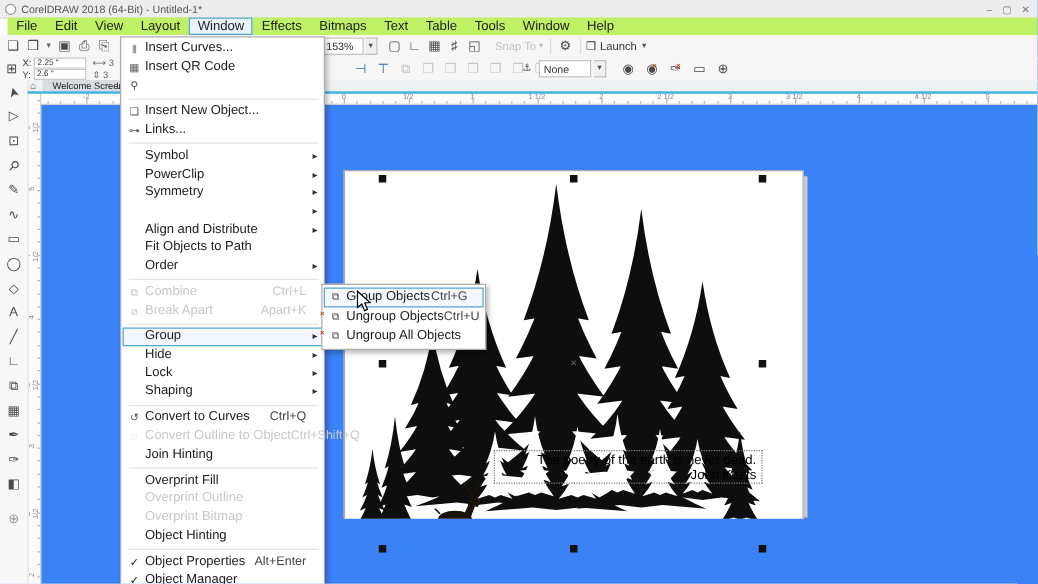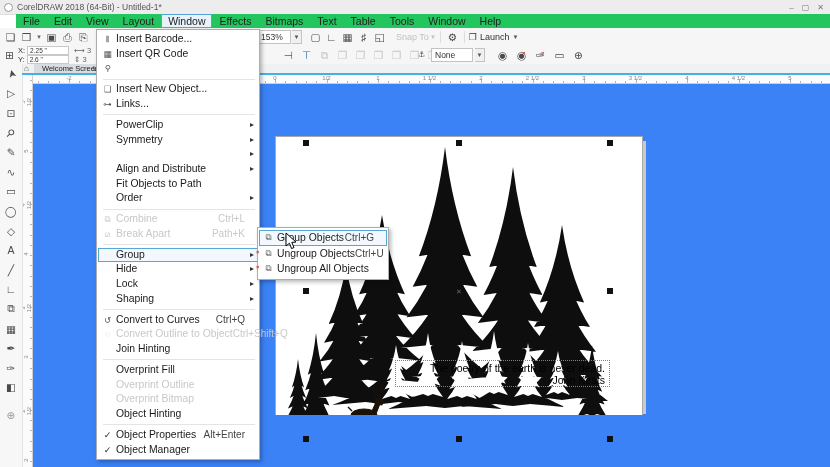--- a/index.html
+++ b/index.html
@@ -5,21 +5,21 @@
   html,body{margin:0;padding:0}
   body{width:830px;height:467px;position:relative;overflow:hidden;background:#fff;
        font-family:"Liberation Sans","DejaVu Sans",sans-serif;color:#222;-webkit-font-smoothing:antialiased}
   .abs{position:absolute}
   
   .titlebar{top:0;left:0;right:0;height:14px;background:#ededed;border-bottom:1px solid #ddd;
             display:flex;align-items:center;font-size:8.5px;color:#555;padding-left:4px}
   .app-logo{width:7px;height:7px;border:1px solid #999;border-radius:50%;margin-right:4px;background:#fff}
   .win-controls{margin-left:auto;margin-right:6px;display:flex;gap:8px;font-size:8px;color:#777}
   
-  .menubar{top:14px;left:16px;right:0;height:14px;background:#22c55e;display:flex;font-size:10.5px;color:#222}
+  .menubar{top:14px;left:6px;right:0;height:14px;background:#bef264;display:flex;font-size:10.5px;color:#222}
   .menu-btn{padding:0 7px;line-height:14px}
   .menu-btn.active{background:#e7f2fb;border:1px solid #56a3d8;line-height:12px;padding:0 6px}
   
   .toolbar1{top:28px;left:0;right:0;height:18px;background:#f6f6f6;border-bottom:1px solid #e7e7e7}
   .toolbar2{top:46px;left:0;right:0;height:18px;background:#f6f6f6;border-bottom:1px solid #dedede}
   .tgroup{position:absolute;top:0;height:18px;display:flex;align-items:center;gap:1px}
   .tbtn{min-width:15px;text-align:center;font-size:10.5px;color:#4a4a4a;line-height:18px}
   .tbtn.blue{color:#2d6da3}.tbtn.gray{color:#c7c7c7}.tbtn.tiny{font-size:7px;min-width:8px;color:#666}
   .tsep{width:1px;height:12px;background:#ddd;margin:0 3px}
   .combo{height:12px;border:1px solid #c3c3c3;background:#fff;font-size:8.5px;line-height:12px;
@@ -441,21 +441,21 @@
       </div>
     <div class="center-x" style="left:180px;top:151px">✕</div>
   </div>
   <div class="page-shadow"></div>
 </div>
 
 <div class="abs dropdown">
 
 <div class="mi">
       <span class="mi-ic"><span>⫴</span></span>
-      <span class="mi-label">Insert Barcode...</span>
+      <span class="mi-label">Insert Curves...</span>
       <span class="mi-short"></span>
       <span class="mi-arrow"></span>
     </div>
     <div class="mi">
       <span class="mi-ic"><span>▦</span></span>
       <span class="mi-label">Insert QR Code</span>
       <span class="mi-short"></span>
       <span class="mi-arrow"></span>
     </div>
     <div class="mi">
@@ -470,20 +470,26 @@
       <span class="mi-short"></span>
       <span class="mi-arrow"></span>
     </div>
     <div class="mi">
       <span class="mi-ic"><span>⊶</span></span>
       <span class="mi-label">Links...</span>
       <span class="mi-short"></span>
       <span class="mi-arrow"></span>
     </div>
     <div class="msep"></div>
+    <div class="mi submenu">
+      <span class="mi-ic"><span></span></span>
+      <span class="mi-label">Symbol</span>
+      <span class="mi-short"></span>
+      <span class="mi-arrow"></span>
+    </div>
     <div class="mi submenu">
       <span class="mi-ic"><span></span></span>
       <span class="mi-label">PowerClip</span>
       <span class="mi-short"></span>
       <span class="mi-arrow"></span>
     </div>
     <div class="mi submenu">
       <span class="mi-ic"><span></span></span>
       <span class="mi-label">Symmetry</span>
       <span class="mi-short"></span>
@@ -515,21 +521,21 @@
     <div class="msep"></div>
     <div class="mi disabled">
       <span class="mi-ic"><span>⧉</span></span>
       <span class="mi-label">Combine</span>
       <span class="mi-short">Ctrl+L</span>
       <span class="mi-arrow"></span>
     </div>
     <div class="mi disabled">
       <span class="mi-ic"><span>⧄</span></span>
       <span class="mi-label">Break Apart</span>
-      <span class="mi-short">Path+K</span>
+      <span class="mi-short">Apart+K</span>
       <span class="mi-arrow"></span>
     </div>
     <div class="msep"></div>
     <div class="mi highlighted submenu">
       <span class="mi-ic"><span></span></span>
       <span class="mi-label">Group</span>
       <span class="mi-short"></span>
       <span class="mi-arrow"></span>
     </div>
     <div class="mi submenu">

